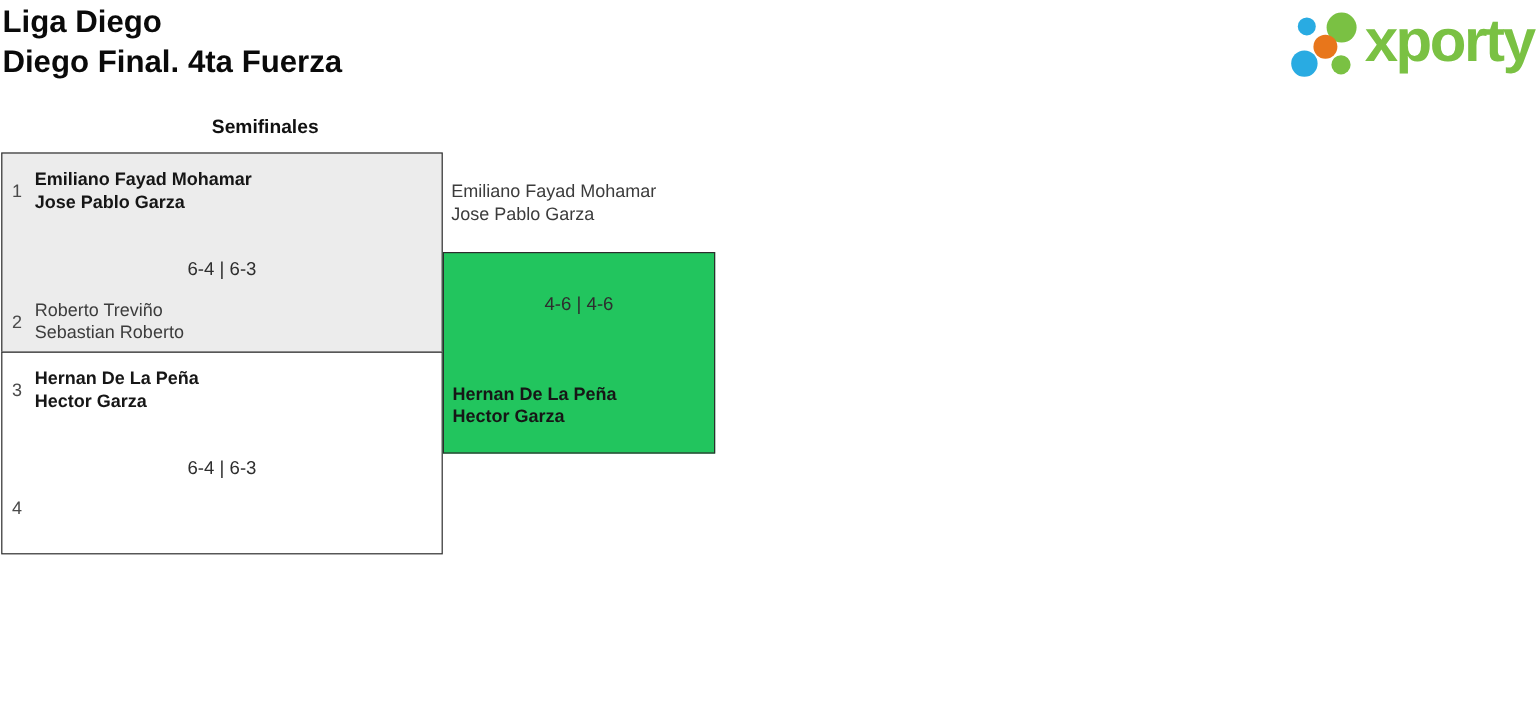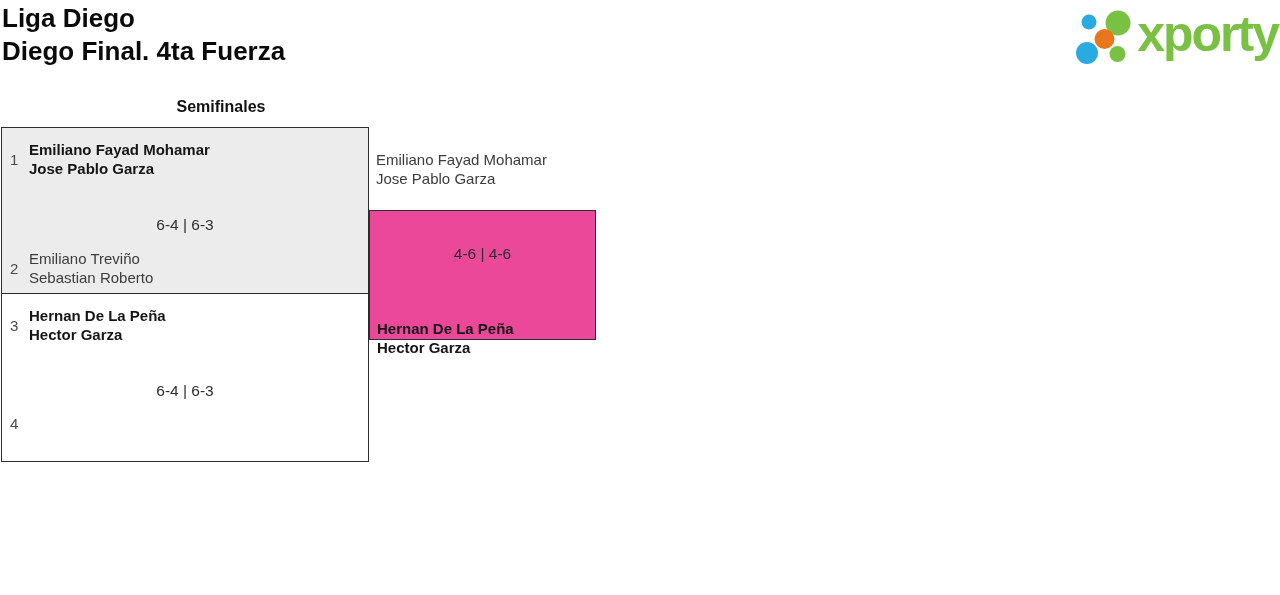--- a/index.html
+++ b/index.html
@@ -111,24 +111,24 @@
     top: 150px;
     font-size: 15px;
     line-height: 19px;
     color: #3c3c3c;
   }
   .final-box {
     position: absolute;
     left: 369px;
     top: 210px;
     width: 227px;
-    height: 130px;
+    height: 168px;
     box-sizing: border-box;
     border: 1px solid #2d2d2d;
-    background: #ec4899;
+    background: #22c55e;
   }
   .final-score {
     position: absolute;
     left: 0;
     right: 0;
     top: 34px;
     text-align: center;
     font-size: 15.5px;
     color: #2e2e2e;
   }
@@ -170,21 +170,21 @@
       <span class="seed">1</span>
       <div class="team winner">
         <div>Emiliano Fayad Mohamar</div>
         <div>Jose Pablo Garza</div>
       </div>
     </div>
     <div class="score">6-4 | 6-3</div>
     <div class="slot slot-bottom">
       <span class="seed">2</span>
       <div class="team">
-        <div>Emiliano Treviño</div>
+        <div>Roberto Treviño</div>
         <div>Sebastian Roberto</div>
       </div>
     </div>
   </div>
 
   <div class="match match-2">
     <div class="slot slot-top">
       <span class="seed">3</span>
       <div class="team winner">
         <div>Hernan De La Peña</div>

